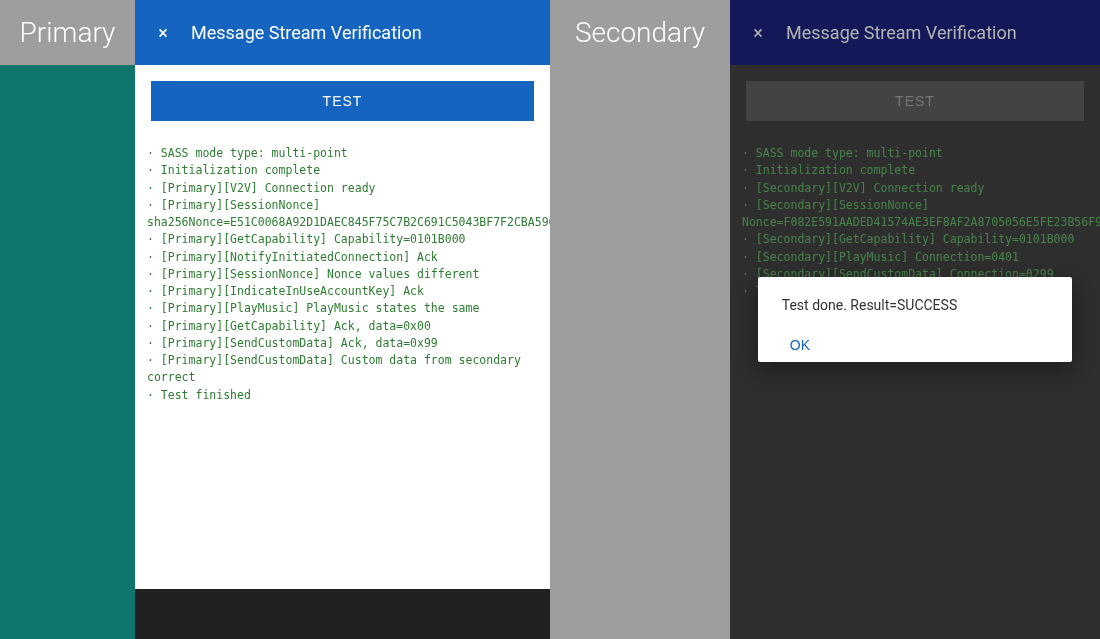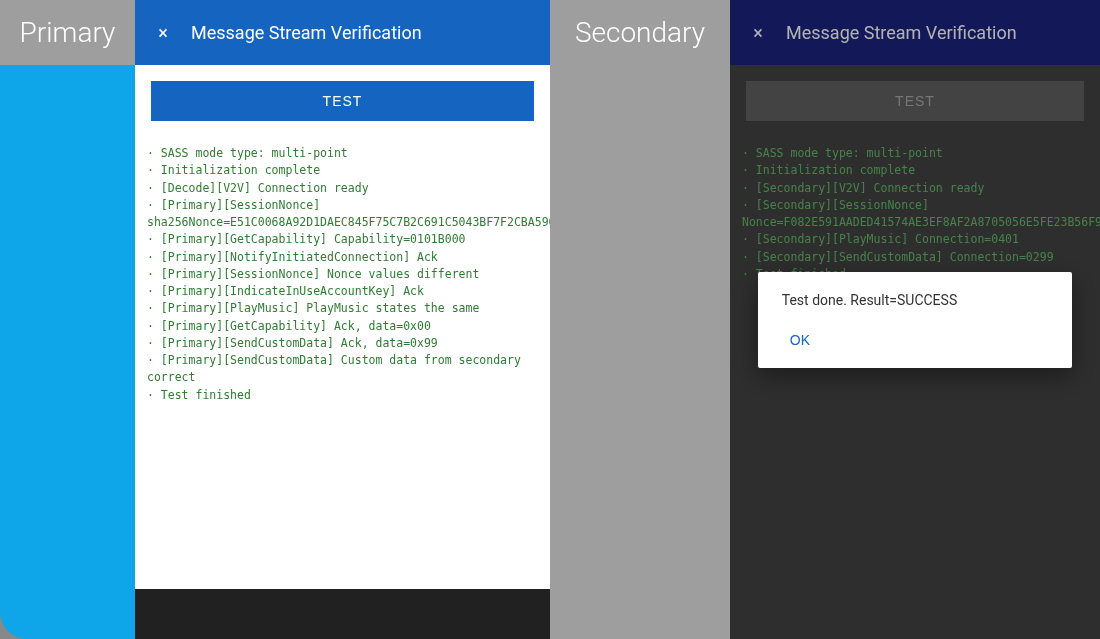--- a/index.html
+++ b/index.html
@@ -11,22 +11,21 @@
       overflow: hidden;
       background: #888;
     }
 
     
     .panel-left {
       width: 550px;
       height: 639px;
       display: flex;
       position: relative;
-      background: #0ea5e9;
-      border-radius: 27px;
+      background: #0f766e;
     }
 
     .panel-label-left {
       position: absolute;
       top: 0;
       left: 0;
       width: 135px;
       height: 65px;
       background: #9e9e9e;
       display: flex;
@@ -202,21 +201,21 @@
       background: rgba(0,0,0,0.3);
       display: flex;
       align-items: center;
       justify-content: center;
       z-index: 10;
     }
 
     .result-dialog {
       background: white;
       width: 85%;
-      padding: 20px 24px 12px 24px;
+      padding: 20px 24px 1px 24px;
       border-radius: 2px;
       box-shadow: 0 8px 24px rgba(0,0,0,0.4);
     }
 
     .result-text {
       font-size: 14px;
       color: #333;
       margin-bottom: 16px;
     }
 
@@ -256,21 +255,21 @@
       <span class="dialog-title">Message Stream Verification</span>
     </div>
 
     <div class="test-btn-container">
       <button class="test-btn">TEST</button>
     </div>
 
     <div class="log-area">
       <div class="log-line">· SASS mode type: multi-point</div>
       <div class="log-line">· Initialization complete</div>
-      <div class="log-line">· [Decode][V2V] Connection ready</div>
+      <div class="log-line">· [Primary][V2V] Connection ready</div>
       <div class="log-line">· [Primary][SessionNonce] sha256Nonce=E51C0068A92D1DAEC845F75C7B2C691C5043BF7F2CBA590F6CCE28311AC168E8</div>
       <div class="log-line">· [Primary][GetCapability] Capability=0101B000</div>
       <div class="log-line">· [Primary][NotifyInitiatedConnection] Ack</div>
       <div class="log-line">· [Primary][SessionNonce] Nonce values different</div>
       <div class="log-line">· [Primary][IndicateInUseAccountKey] Ack</div>
       <div class="log-line">· [Primary][PlayMusic] PlayMusic states the same</div>
       <div class="log-line">· [Primary][GetCapability] Ack, data=0x00</div>
       <div class="log-line">· [Primary][SendCustomData] Ack, data=0x99</div>
       <div class="log-line">· [Primary][SendCustomData] Custom data from secondary correct</div>
       <div class="log-line">· Test finished</div>
@@ -293,20 +292,21 @@
 
     <div style="padding: 16px; background: #424242;">
       <button class="test-btn-dark">TEST</button>
     </div>
 
     <div class="log-area-dark">
       <div class="log-line-dark">· SASS mode type: multi-point</div>
       <div class="log-line-dark">· Initialization complete</div>
       <div class="log-line-dark">· [Secondary][V2V] Connection ready</div>
       <div class="log-line-dark">· [Secondary][SessionNonce] Nonce=F082E591AADED41574AE3EF8AF2A8705056E5FE23B56F9AED46FECEC80160499</div>
+      <div class="log-line-dark">· [Secondary][GetCapability] Capability=0101B000</div>
       <div class="log-line-dark">· [Secondary][PlayMusic] Connection=0401</div>
       <div class="log-line-dark">· [Secondary][SendCustomData] Connection=0299</div>
       <div class="log-line-dark">· Test finished</div>
     </div>
 
     <div class="result-overlay">
       <div class="result-dialog">
         <div class="result-text">Test done. Result=SUCCESS</div>
         <div class="result-actions">
           <button class="ok-btn">OK</button>

